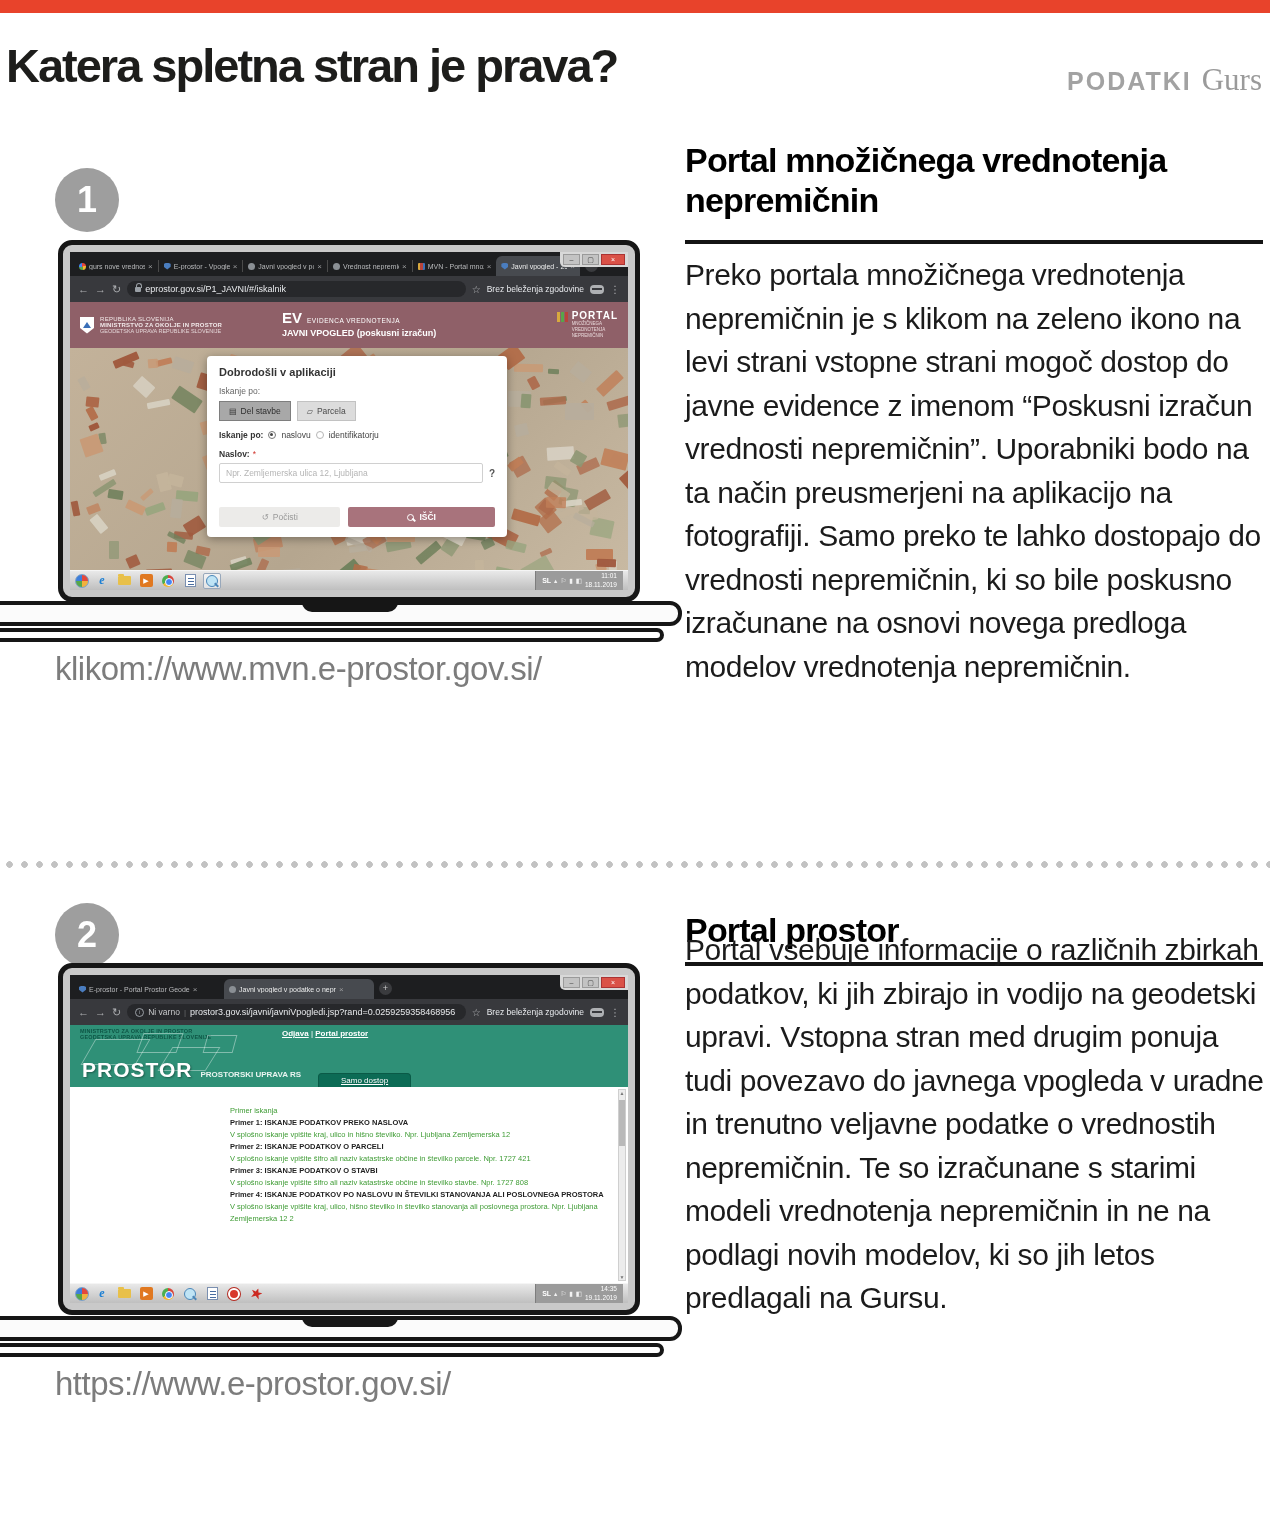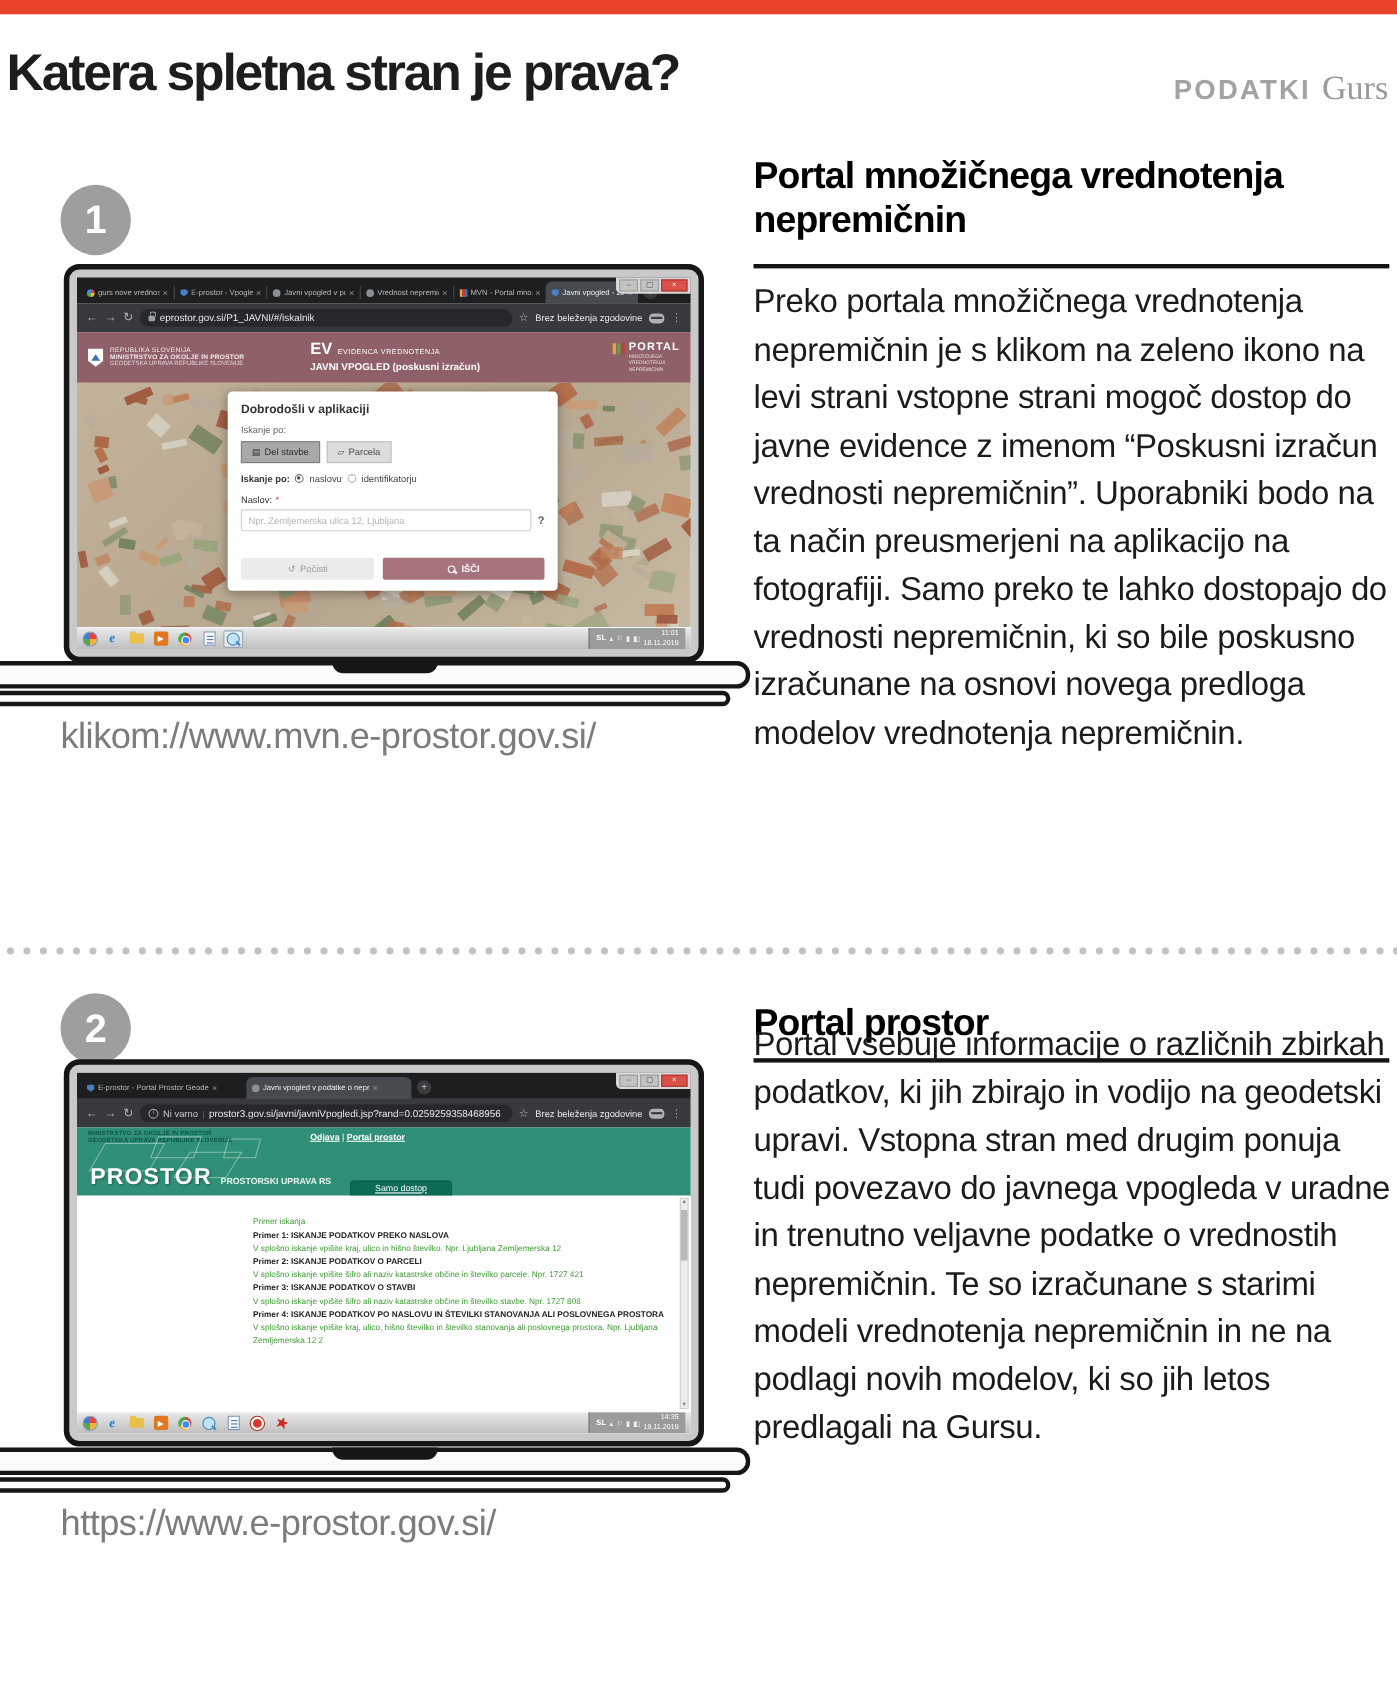--- a/index.html
+++ b/index.html
@@ -112,21 +112,21 @@
   .seg-btn.sel { background:#a8a8a8; border:1px solid #7e7e7e; color:#2e2e2e; }
   .seg-btn.unsel { background:#dcdcdc; border:1px solid #c2c2c2; color:#4a4a4a; }
   .seg-ic { font-size:8px; }
   .dlg-radiorow { display:flex; align-items:center; gap:5px; margin-top:9px; }
   .dlg-radiorow .rl { font-size:8.5px; font-weight:700; color:#333; }
   .radio { width:8px; height:8px; border-radius:50%; border:1.5px solid #777; position:relative; }
   .radio.on::after { content:''; position:absolute; left:1px; top:1px; width:3px; height:3px; border-radius:50%; background:#444; }
   .radio.off { border-color:#b5b5b5; }
   .ropt { font-size:8.5px; color:#444; }
   .naslov-row { display:flex; gap:3px; margin-top:9px; }
-  .naslov-row .nl { font-size:8.5px; font-weight:400; color:#333; }
+  .naslov-row .nl { font-size:8.5px; font-weight:700; color:#333; }
   .naslov-row .req { color:#d0342c; font-size:8.5px; }
   .input-row { display:flex; align-items:center; gap:6px; margin-top:4px; }
   .txt-input { flex:1; height:20px; border:1px solid #d0d0d0; border-radius:2px; font-size:8.5px;
                padding:0 6px; color:#555; font-family:"Liberation Sans",sans-serif; }
   .txt-input::placeholder { color:#b5b5b5; }
   .qmark { font-size:10px; font-weight:700; color:#555; }
   .dlg-actions { display:flex; gap:8px; margin-top:24px; }
   .btn-clear { flex:0 0 44%; height:20px; background:#ecebe9; color:#9a9a9a; font-size:8.5px;
                display:flex; align-items:center; justify-content:center; gap:4px; border-radius:2px; }
   .btn-search { flex:1; height:20px; background:#a8737c; color:#fff; font-size:8.5px; font-weight:700;

